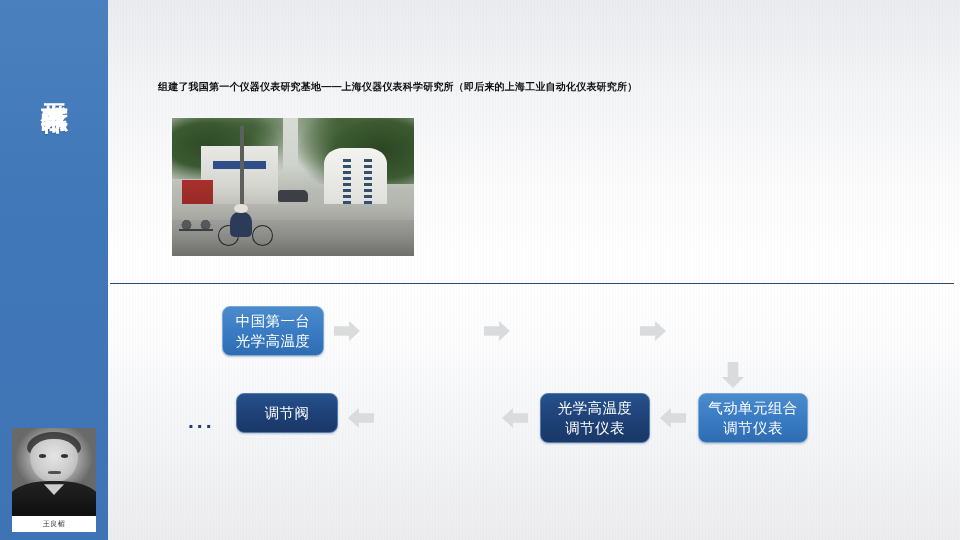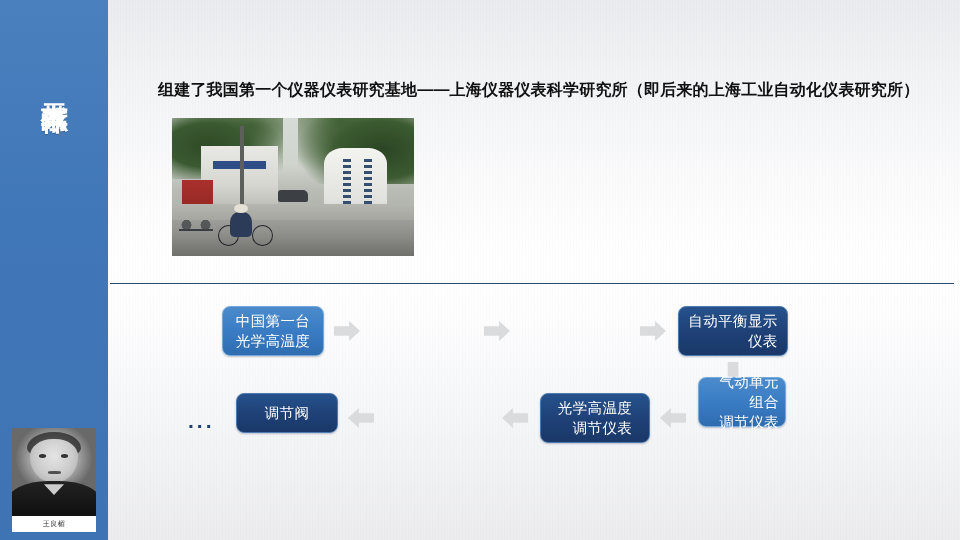--- a/index.html
+++ b/index.html
@@ -152,21 +152,21 @@
     letter-spacing: 0.5px;
   }
 
   
   #headline {
     position: absolute;
     left: 158px;
     top: 80px;
     width: 790px;
     color: #111111;
-    font-size: 16px;
+    font-size: 10px;
     font-weight: bold;
     letter-spacing: 0.2px;
     white-space: nowrap;
     z-index: 2;
   }
 
   #photo-frame {
     position: absolute;
     left: 172px;
     top: 118px;
@@ -288,21 +288,21 @@
     height: 180px;
     z-index: 2;
   }
   .node {
     position: absolute;
     box-sizing: border-box;
     border-radius: 8px;
     color: #ffffff;
     font-size: 14.5px;
     line-height: 20px;
-    text-align: right;
+    text-align: center;
     display: flex;
     align-items: center;
     justify-content: center;
     padding: 4px 6px;
     letter-spacing: 0.4px;
     box-shadow: 0 1px 2px rgba(30,50,90,0.28);
   }
   .node.light {
     background: linear-gradient(180deg, #4b8bcc 0%, #3a7cc4 50%, #2f6cb0 100%);
     border: 1px solid #76a9d8;
@@ -400,43 +400,39 @@
     </div>
 
     <div class="arrow right" style="left:226px; top:29px;"></div>
 
 
     <div class="arrow right" style="left:376px; top:29px;"></div>
 
 
     <div class="arrow right" style="left:532px; top:29px;"></div>
 
-    <div class="node dark" style="left:570px; top:14px; width:110px; height:50px;">
-      <span class="label">自动平衡显示
-仪表</span>
-    </div>
 
     <div class="arrow down" style="left:614px; top:70px;"></div>
 
     <div class="node dark" style="left:128px; top:101px; width:102px; height:40px;">
       <span class="label">调节阀</span>
     </div>
 
     <div class="arrow left" style="left:240px; top:116px;"></div>
 
 
     <div class="arrow left" style="left:394px; top:116px;"></div>
 
     <div class="node dark" style="left:432px; top:101px; width:110px; height:50px;">
       <span class="label">光学高温度
 调节仪表</span>
     </div>
 
     <div class="arrow left" style="left:552px; top:116px;"></div>
 
-    <div class="node light" style="left:590px; top:85px; width:88px; height:50px;">
+    <div class="node light" style="left:590px; top:101px; width:110px; height:50px;">
       <span class="label">气动单元组合
 调节仪表</span>
     </div>
 
   </div>
 
 </div>
 
 </body></html>

